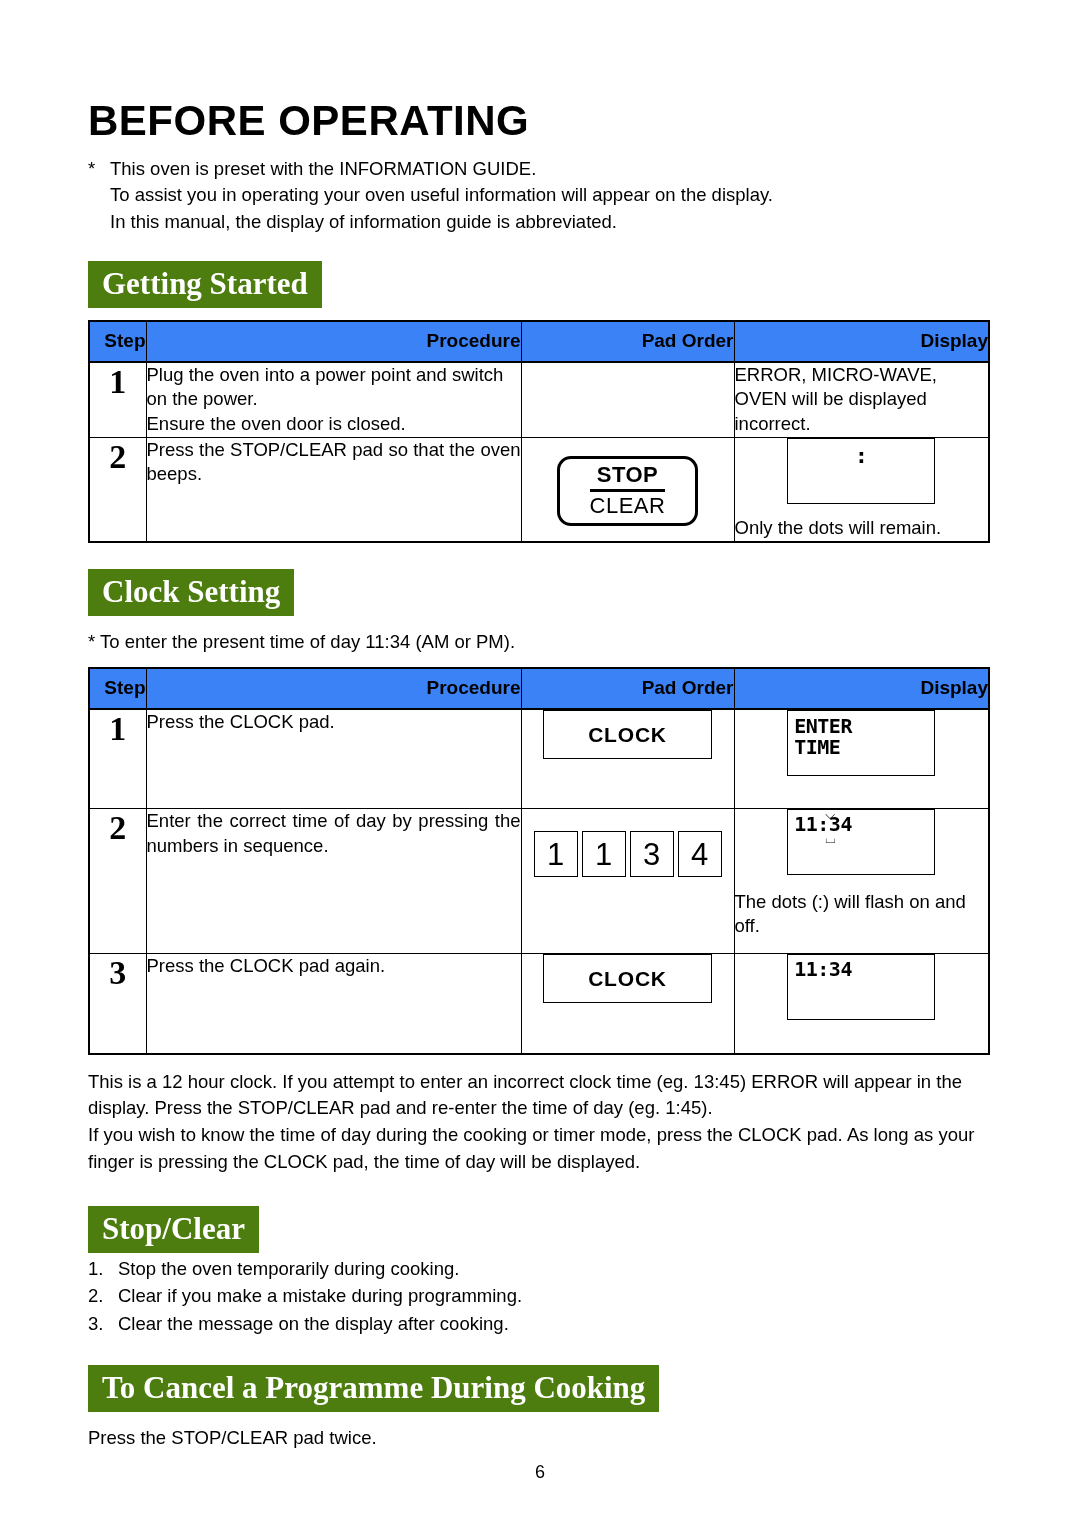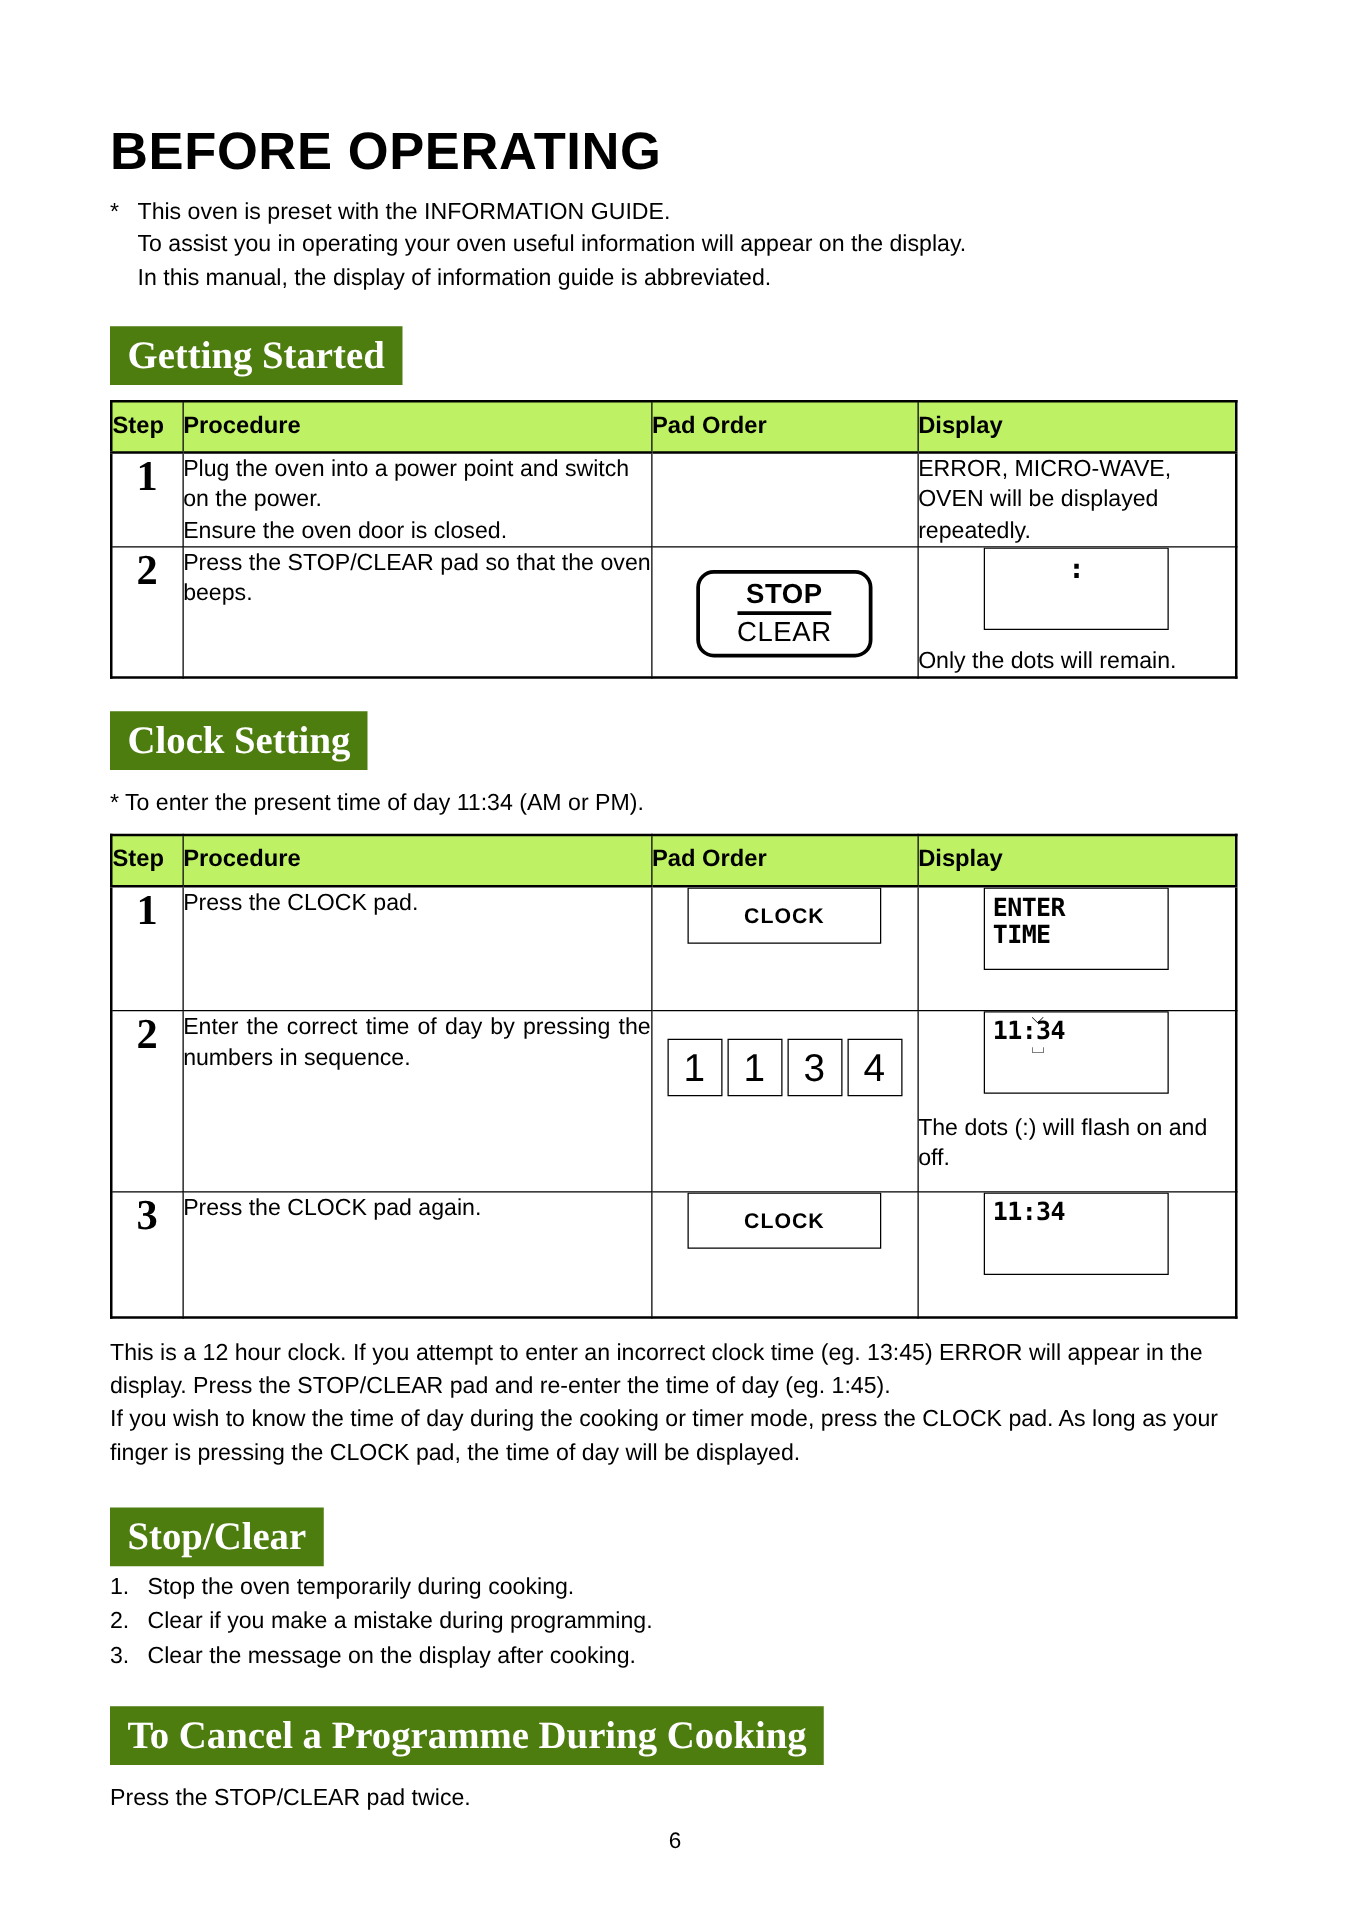--- a/index.html
+++ b/index.html
@@ -79,24 +79,24 @@
     margin-top: 12px;
     table-layout: fixed;
     border: 2.5px solid #000;
   }
   table.proc th, table.proc td {
     border: 1.5px solid #000;
     vertical-align: top;
     padding: 0;
   }
   table.proc thead th {
-    background: #bef264;
+    background: #3b82f6;
     font-weight: bold;
     font-size: 19px;
-    text-align: left;
+    text-align: right;
     height: 41px;
     vertical-align: middle;
     border-bottom: 2px solid #000;
   }
   col.c-step    { width: 57px; }
   col.c-proc    { width: 375px; }
   col.c-pad     { width: 213px; }
   col.c-disp    { width: 255px; }
 
   td.step-cell {
@@ -154,21 +154,21 @@
     padding-top: 3px;
     display: block;
     text-align: center;
   }
 
   .pad-rect {
     display: inline-block;
     border: 1.8px solid #000;
     background: #fff;
     font-weight: bold;
-    font-size: 17px;
+    font-size: 21px;
     letter-spacing: 0.8px;
     padding: 13px 44px;
     line-height: 1.0;
   }
 
   .numpads { display: flex; gap: 4px; justify-content: center; }
   .numpad {
     border: 1.8px solid #000;
     background: #fff;
     width: 44px;
@@ -300,21 +300,21 @@
         <td class="step-cell">1</td>
         <td class="proc-cell">
           <div>Plug the oven into a power point and switch</div>
           <div>on the power.</div>
           <div>Ensure the oven door is closed.</div>
         </td>
         <td class="pad-cell"></td>
         <td class="disp-cell">
           <div>ERROR, MICRO-WAVE,</div>
           <div>OVEN will be displayed</div>
-          <div>repeatedly.</div>
+          <div>incorrect.</div>
         </td>
       </tr>
       <tr>
         <td class="step-cell">2</td>
         <td class="proc-cell justify">
           <div class="j">Press the STOP/CLEAR pad so that the oven beeps.</div>
         </td>
         <td class="pad-cell">
           <span class="pad-stopclear">
             <span class="top">STOP</span>

